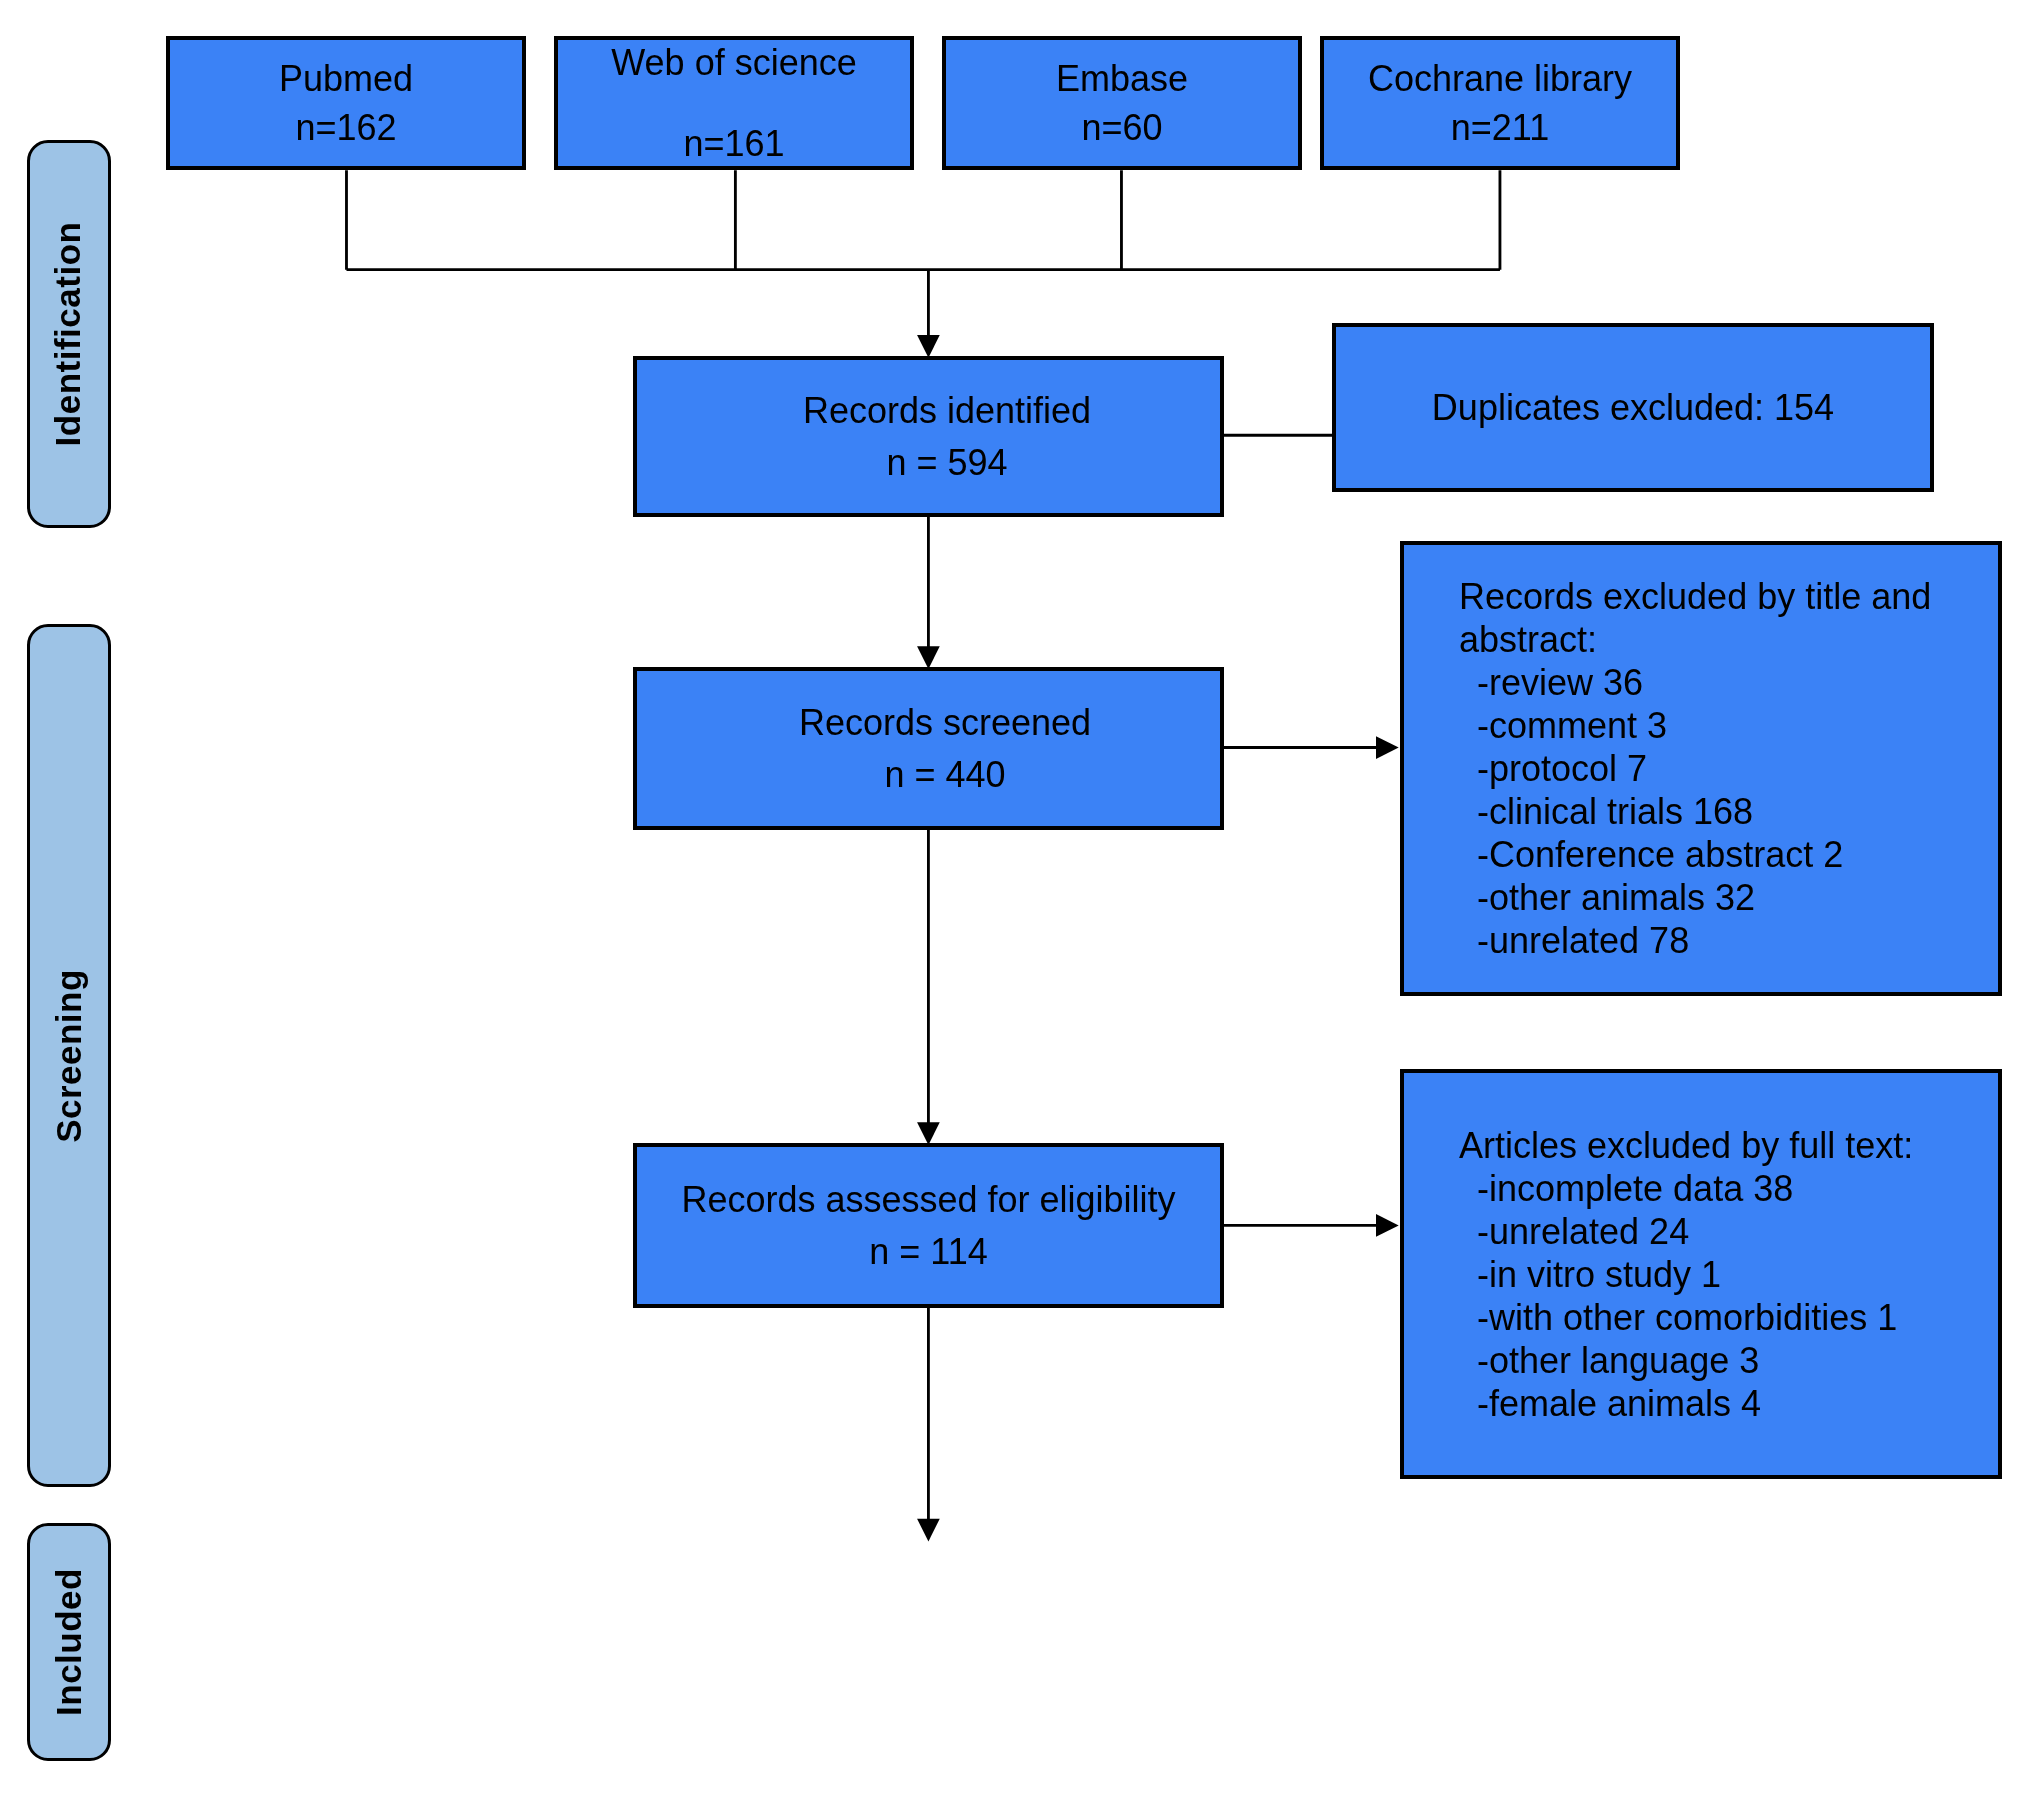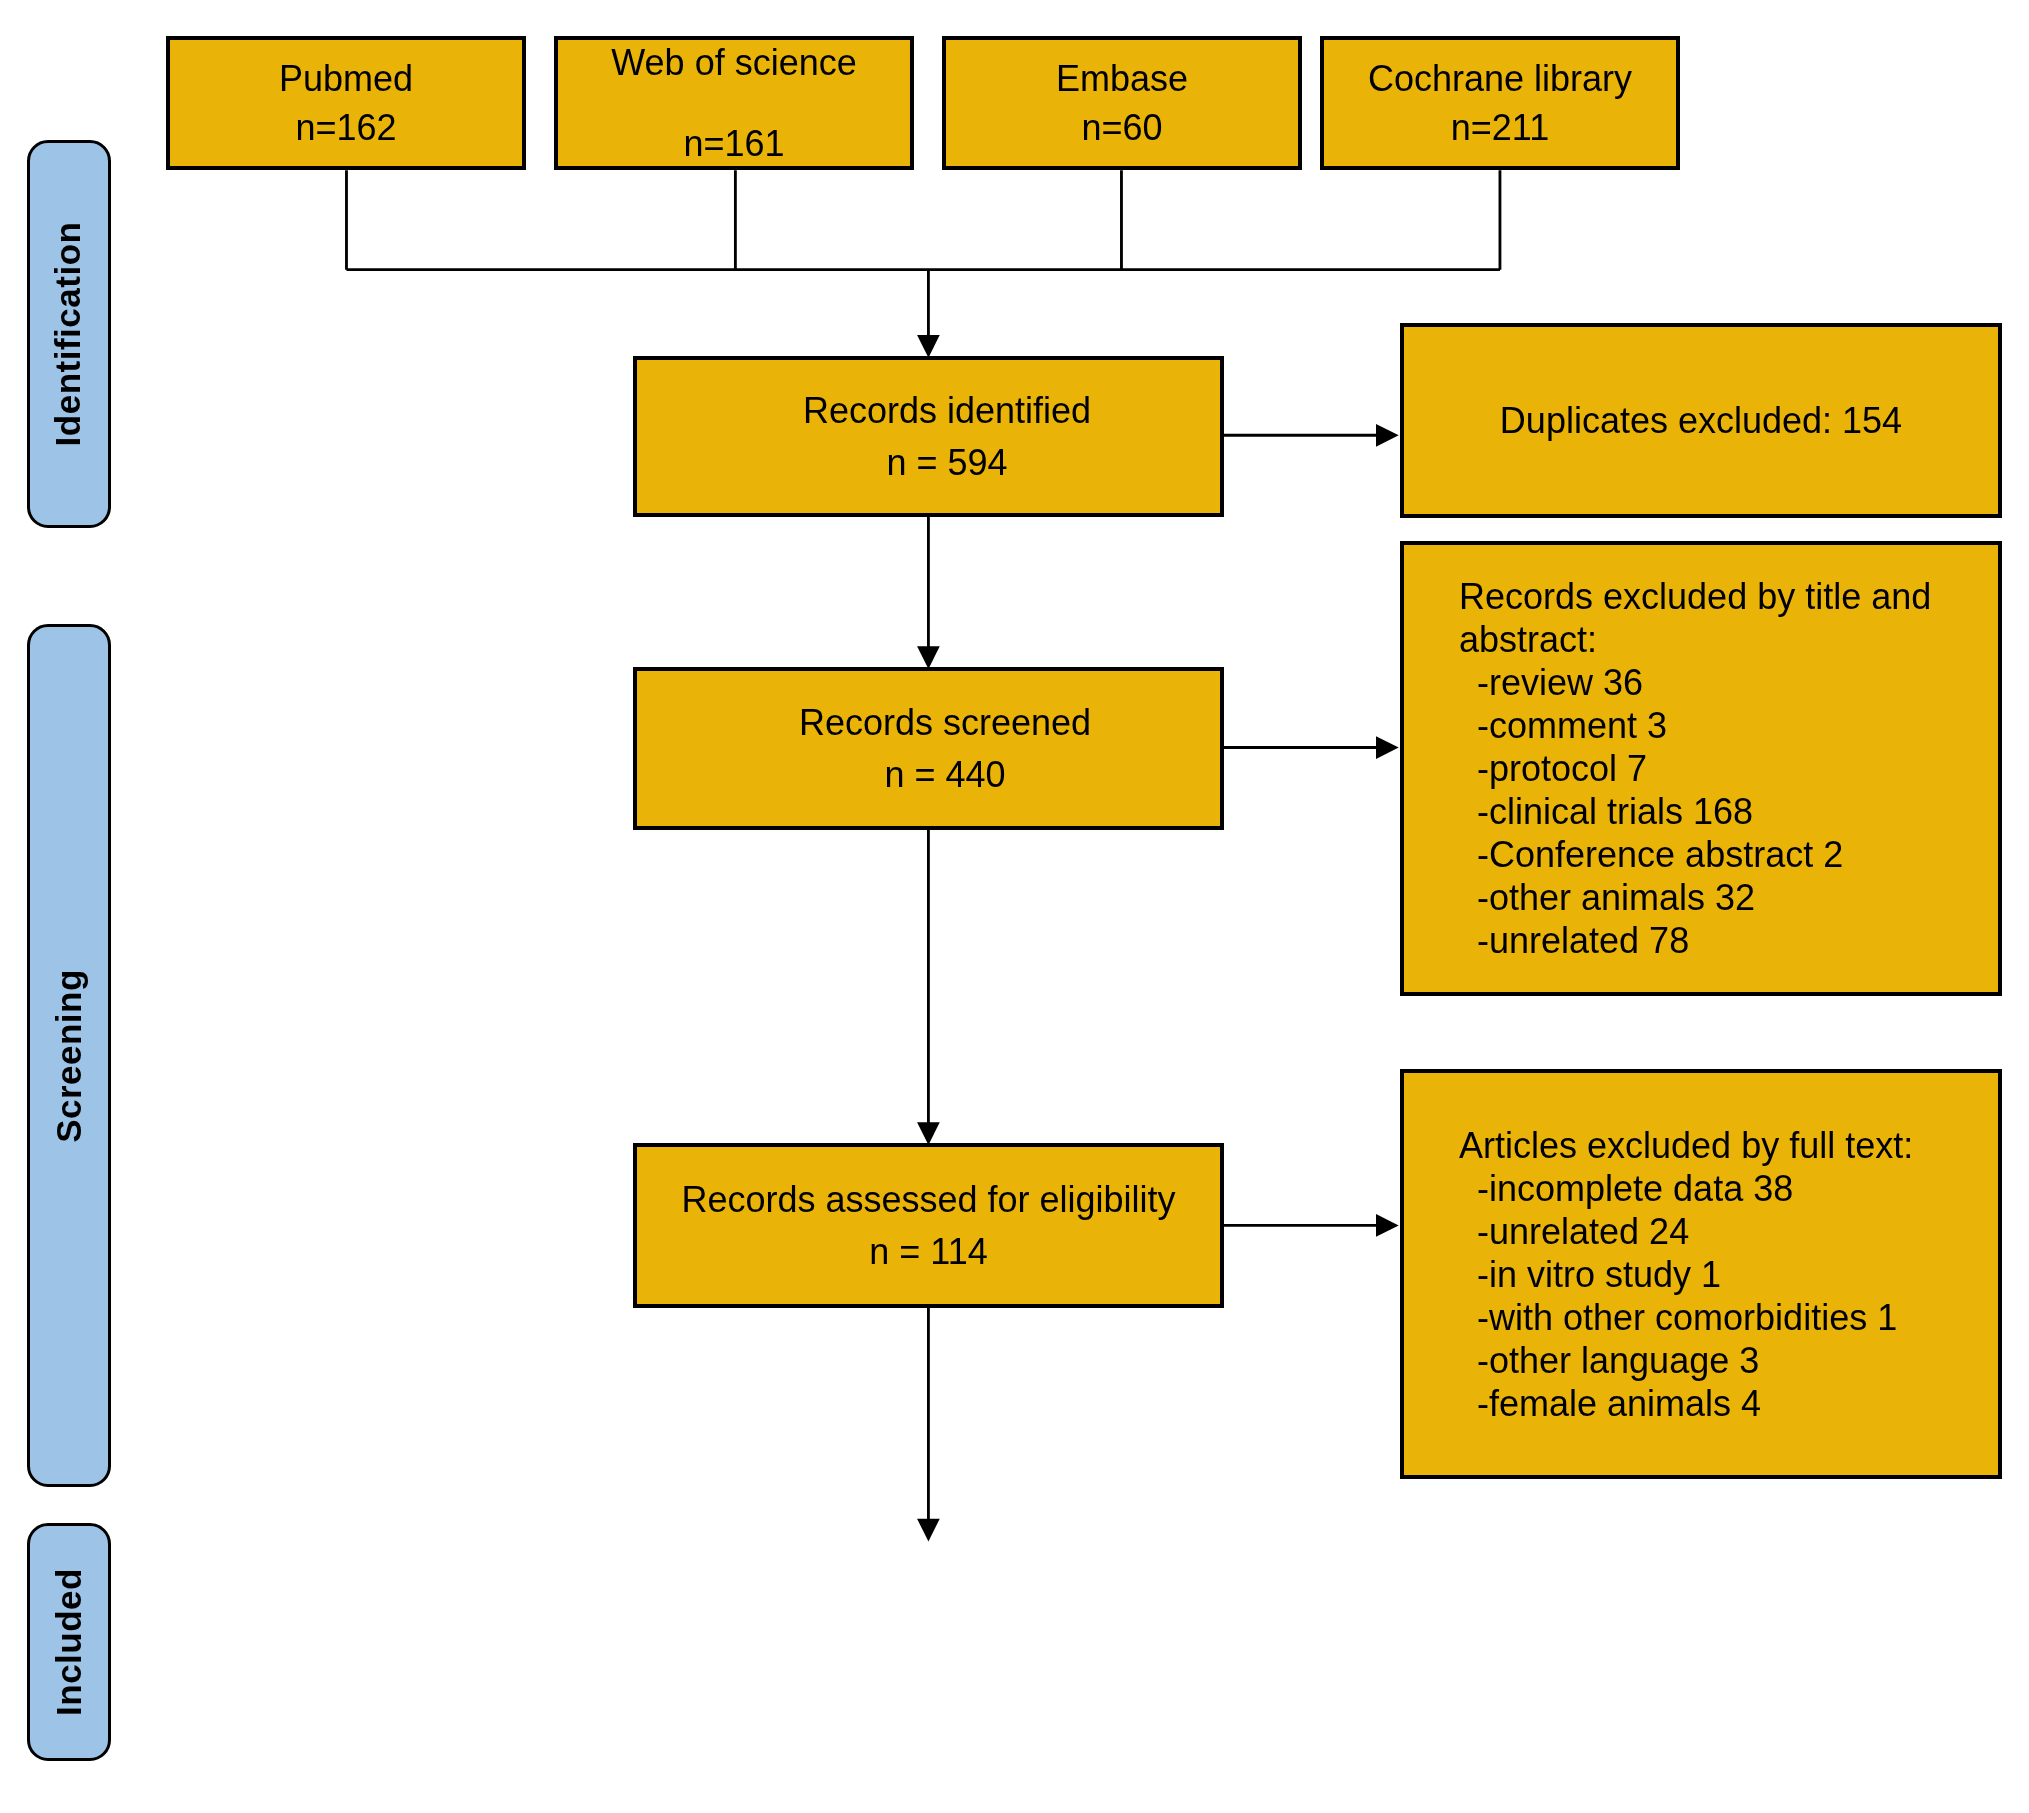--- a/index.html
+++ b/index.html
@@ -18,21 +18,21 @@
   }
   .lines-layer {
     position: absolute;
     left: 0; top: 0;
     width: 2030px;
     height: 1813px;
   }
   .box {
     position: absolute;
     box-sizing: border-box;
-    background: #eab308;
+    background: #3b82f6;
     border: 4.7px solid #000000;
     display: flex;
     flex-direction: column;
     align-items: center;
     justify-content: center;
     text-align: center;
     font-size: 36px;
     line-height: 52px;
   }
   .box.src { line-height: 49px; }
@@ -124,21 +124,21 @@
   </div>
   <div class="box" style="left:633px; top:667px; width:591px; height:163px;padding-left:33px;">
     <div>Records screened</div>
     <div>n = 440</div>
   </div>
   <div class="box" style="left:633px; top:1143px; width:591px; height:165px;">
     <div>Records assessed for eligibility</div>
     <div>n = 114</div>
   </div>
 
-  <div class="box" style="left:1400px; top:323px; width:602px; height:195px;">
+  <div class="box" style="left:1332px; top:323px; width:602px; height:169px;">
     <div>Duplicates excluded: 154</div>
   </div>
 
   <div class="box listbox" style="left:1400px; top:541px; width:602px; height:455px;">
     <div class="line header">Records excluded by title and</div>
     <div class="line header">abstract:</div>
     <div class="line item">-review 36</div>
     <div class="line item">-comment 3</div>
     <div class="line item">-protocol 7</div>
     <div class="line item">-clinical trials 168</div>

